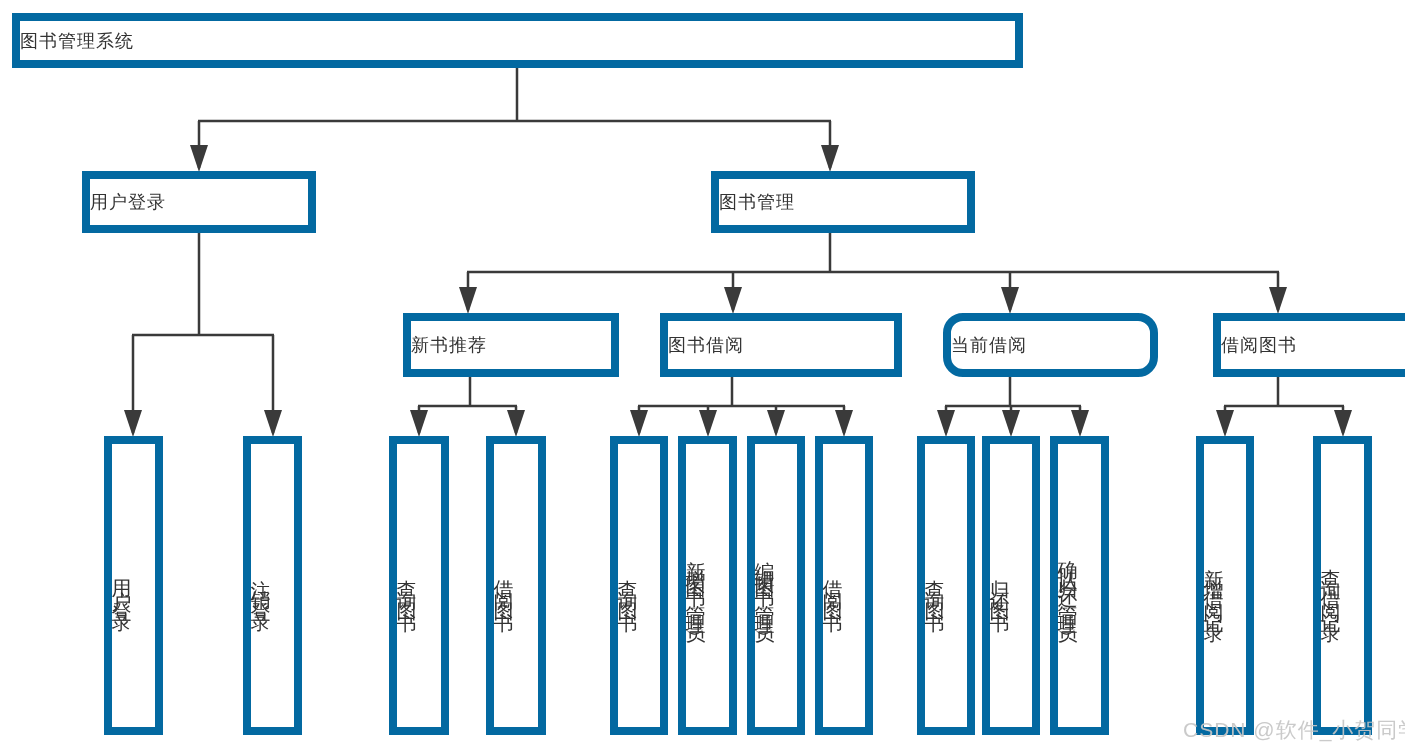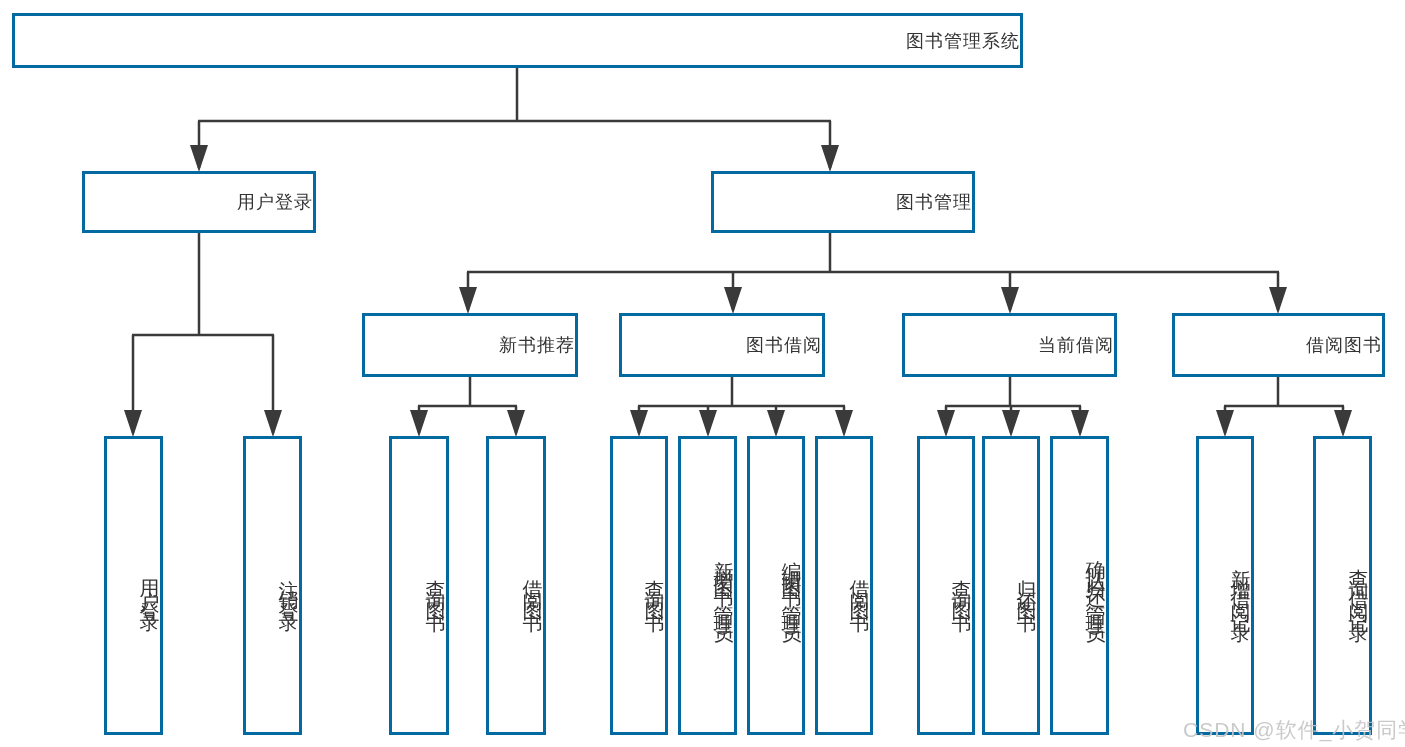--- a/index.html
+++ b/index.html
@@ -7,30 +7,30 @@
     position:relative;
     width:1405px;height:747px;
     background:#ffffff;
     font-family:"Liberation Sans", sans-serif;
     overflow:hidden;
   }
   #connectors{position:absolute;left:0;top:0;z-index:1;}
   .node{
     position:absolute;
     box-sizing:border-box;
-    border:3px solid #0369a1;
+    border:8px solid #0369a1;
     background:#ffffff;
-    display:flex;align-items:center;justify-content:flex-end;
+    display:flex;align-items:center;justify-content:flex-start;
     color:#333333;
     z-index:2;
   }
   .hnode{font-size:18px;letter-spacing:1px;}
   .root{left:12px;top:13px;width:1011px;height:55px;}
   .lvl2{top:171px;height:62px;}
-  .lvl3{top:313px;height:64px;}
+  .lvl3{top:313px;height:64px;margin-left:41px;}
   .leaf{top:436px;height:299px;}
   .vtext{
     writing-mode:vertical-rl;
     text-orientation:mixed;
     font-size:20px;
     letter-spacing:11px;
     color:#333333;
     line-height:1;
     white-space:nowrap;
   }
@@ -97,24 +97,24 @@
   <div class="node hnode lvl2" style="left:82px;width:234px;">
     <span>用户登录</span>
   </div>
   <div class="node hnode lvl2" style="left:711px;width:264px;">
     <span>图书管理</span>
   </div>
 
   <div class="node hnode lvl3" style="left:362px;width:216px;">
     <span>新书推荐</span>
   </div>
-  <div class="node hnode lvl3" style="left:619px;width:206px;">
+  <div class="node hnode lvl3" style="left:619px;width:242px;">
     <span>图书借阅</span>
   </div>
-  <div class="node hnode lvl3" style="left:902px;width:215px;">
+  <div class="node hnode lvl3" style="left:902px;width:215px;border-radius:20px;">
     <span>当前借阅</span>
   </div>
   <div class="node hnode lvl3" style="left:1172px;width:213px;">
     <span>借阅图书</span>
   </div>
 
   <div class="node leaf" style="left:104px;width:59px;">
     <span class="vtext">用户登录</span>
   </div>
   <div class="node leaf" style="left:243px;width:59px;">

